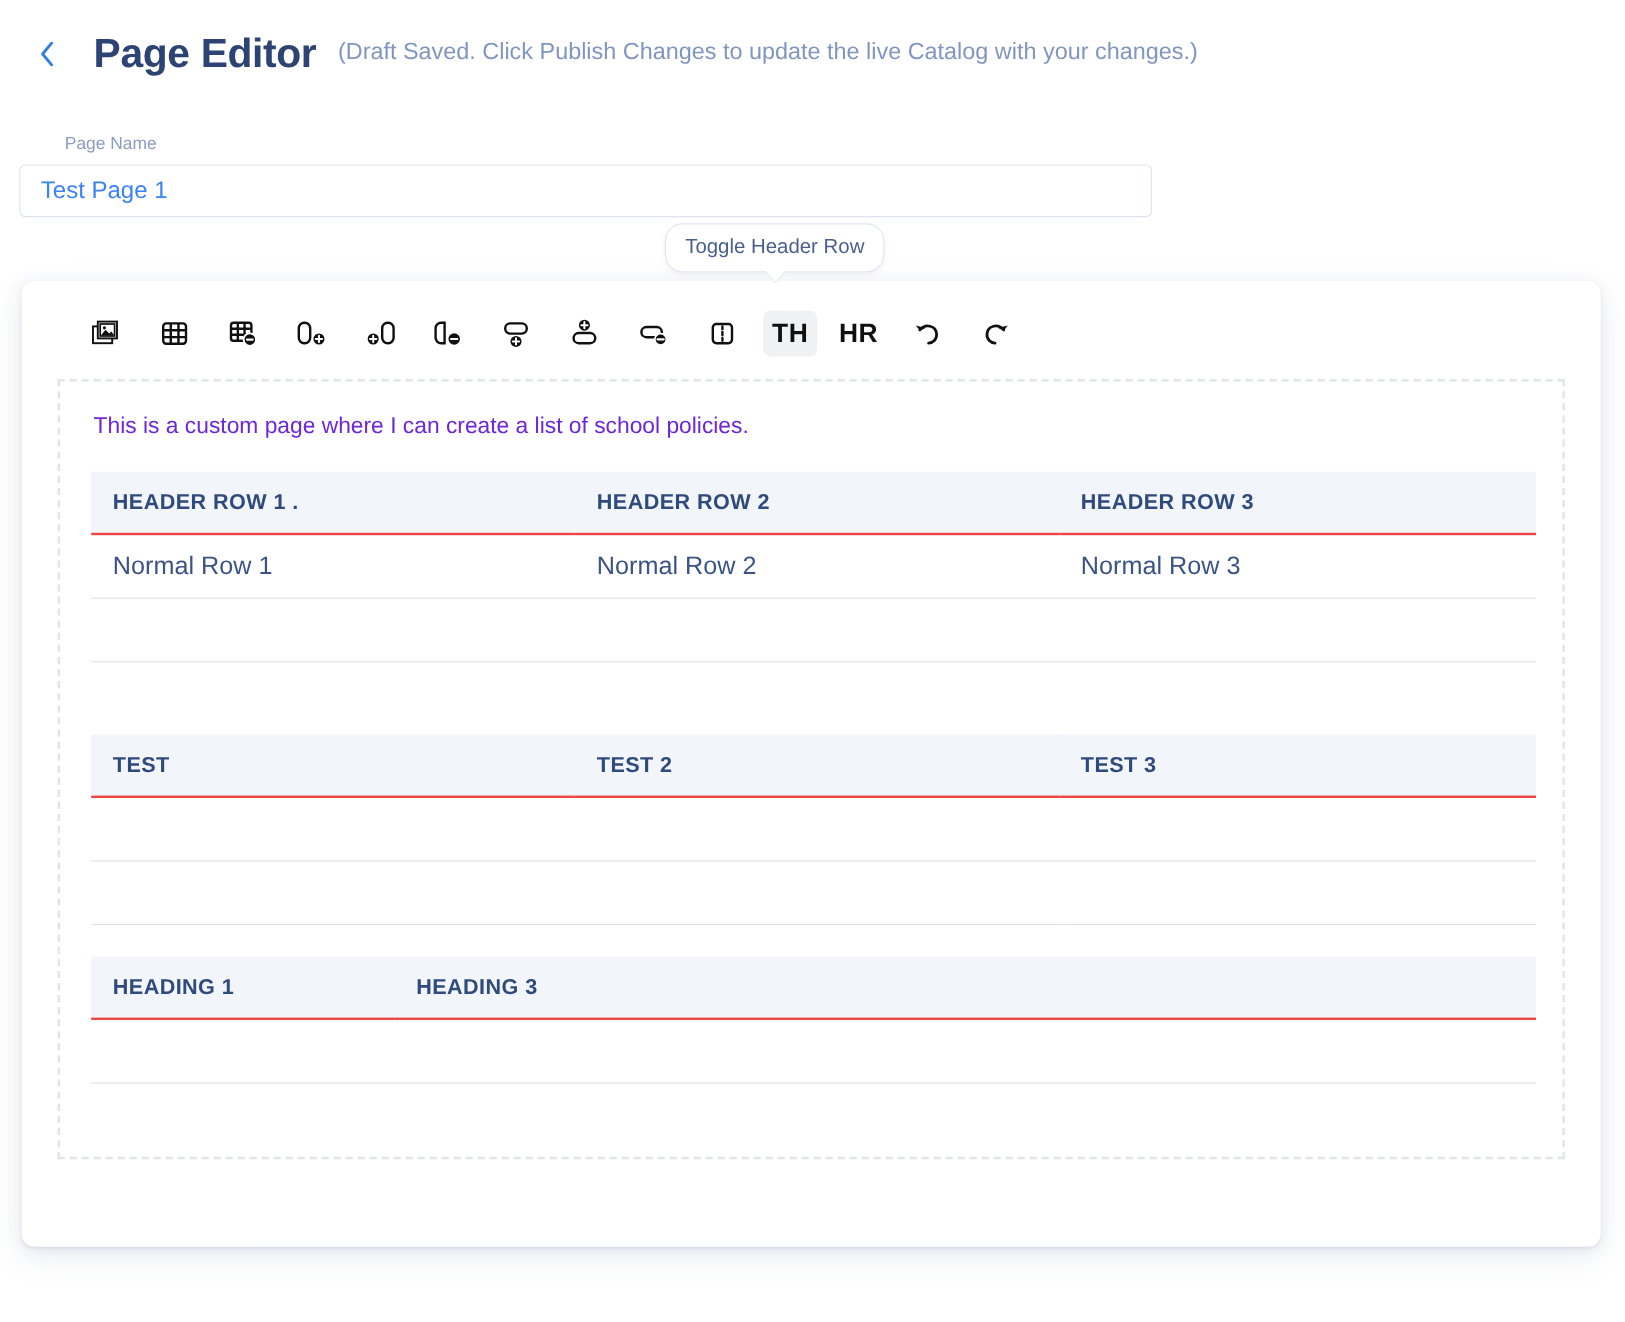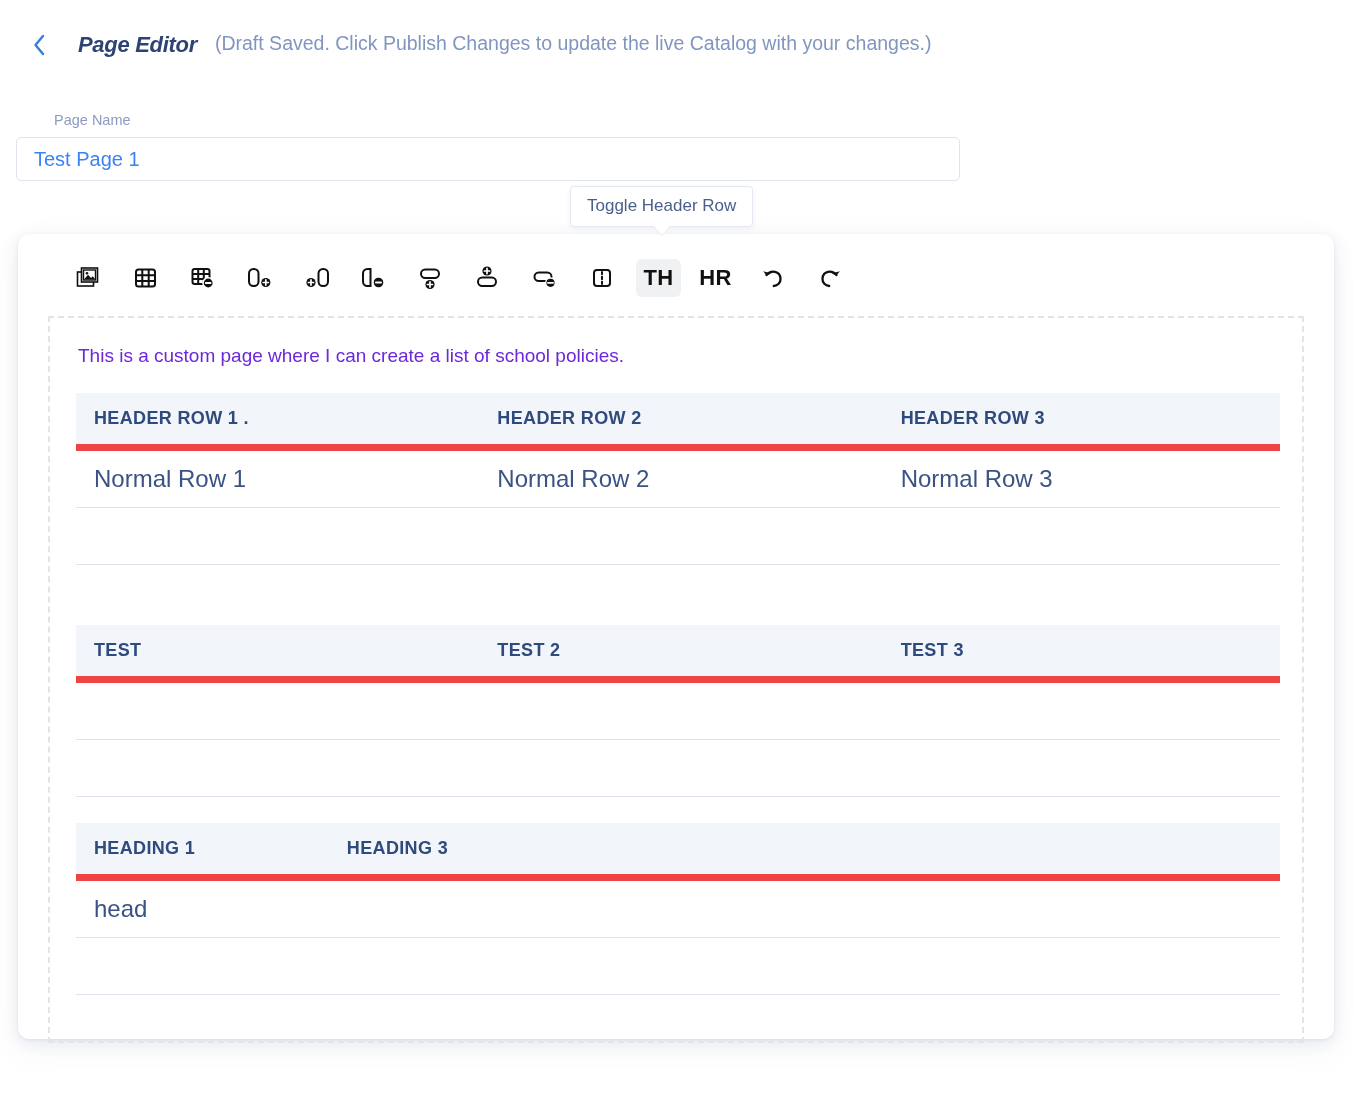--- a/index.html
+++ b/index.html
@@ -28,27 +28,26 @@
     height: 30px;
     display: flex;
     align-items: center;
     justify-content: center;
     cursor: pointer;
     color: #2f7fe0;
     margin-right: 26px;
   }
   .back-chevron svg { display: block; }
   .page-title {
-    font-size: 22px;
+    font-size: 34px;
     font-weight: bold;
     color: #2d4373;
     letter-spacing: -0.3px;
     line-height: 1;
     white-space: nowrap;
-    font-style: italic;
   }
   .page-subtitle {
     font-size: 19.5px;
     color: #8196bf;
     margin-left: 18px;
     line-height: 1;
     white-space: nowrap;
     padding-bottom: 2px;
   }
 
@@ -92,27 +91,26 @@
     height: 805px;
   }
 
   
   .tooltip {
     position: absolute;
     left: 536px;
     top: -48px;
     background: #fff;
     border: 1px solid #e3e7f0;
-    border-radius: 4px;
+    border-radius: 15px;
     padding: 9px 16px 10px 16px;
     font-size: 17px;
     color: #4a5f8c;
     white-space: nowrap;
     box-shadow: 0 2px 6px rgba(60,80,130,0.07);
-    margin-left: 16px;
   }
   .tooltip::after,
   .tooltip::before {
     content: "";
     position: absolute;
     left: 50%;
     transform: translateX(-50%);
     width: 0; height: 0;
     border-left: 9px solid transparent;
     border-right: 9px solid transparent;
@@ -182,24 +180,24 @@
     margin-bottom: 26px;
   }
   table.rt th {
     background: #f2f5f9;
     text-align: left;
     font-size: 18px;
     font-weight: bold;
     color: #2f4a7d;
     letter-spacing: 0.35px;
     padding: 15px 0 15px 18px;
-    border-bottom: 7px solid #ef4444;
+    border-bottom: 2px solid #ef4444;
   }
   table.rt td {
-    font-size: 24px;
+    font-size: 21px;
     color: #3b5384;
     padding: 14px 0 14px 18px;
     border-bottom: 1px solid #dde3ec;
     height: 22px;
   }
   table.rt td.empty { color: transparent; }
   .tbl-gap { height: 34px; }
 </style>
 </head>
 <body>
@@ -425,24 +423,20 @@
           <col style="width:79%">
       </colgroup>
       <thead>
         <tr>
           <th>HEADING 1</th>
           <th>HEADING 3</th>
         </tr>
       </thead>
       <tbody>
         <tr>
-          <td>head</td>
-          <td class="empty">&nbsp;</td>
-        </tr>
-        <tr>
           <td class="empty">&nbsp;</td>
           <td class="empty">&nbsp;</td>
         </tr>
       </tbody>
     </table>
 
   </div>
 </div>
 
 </body></html>

